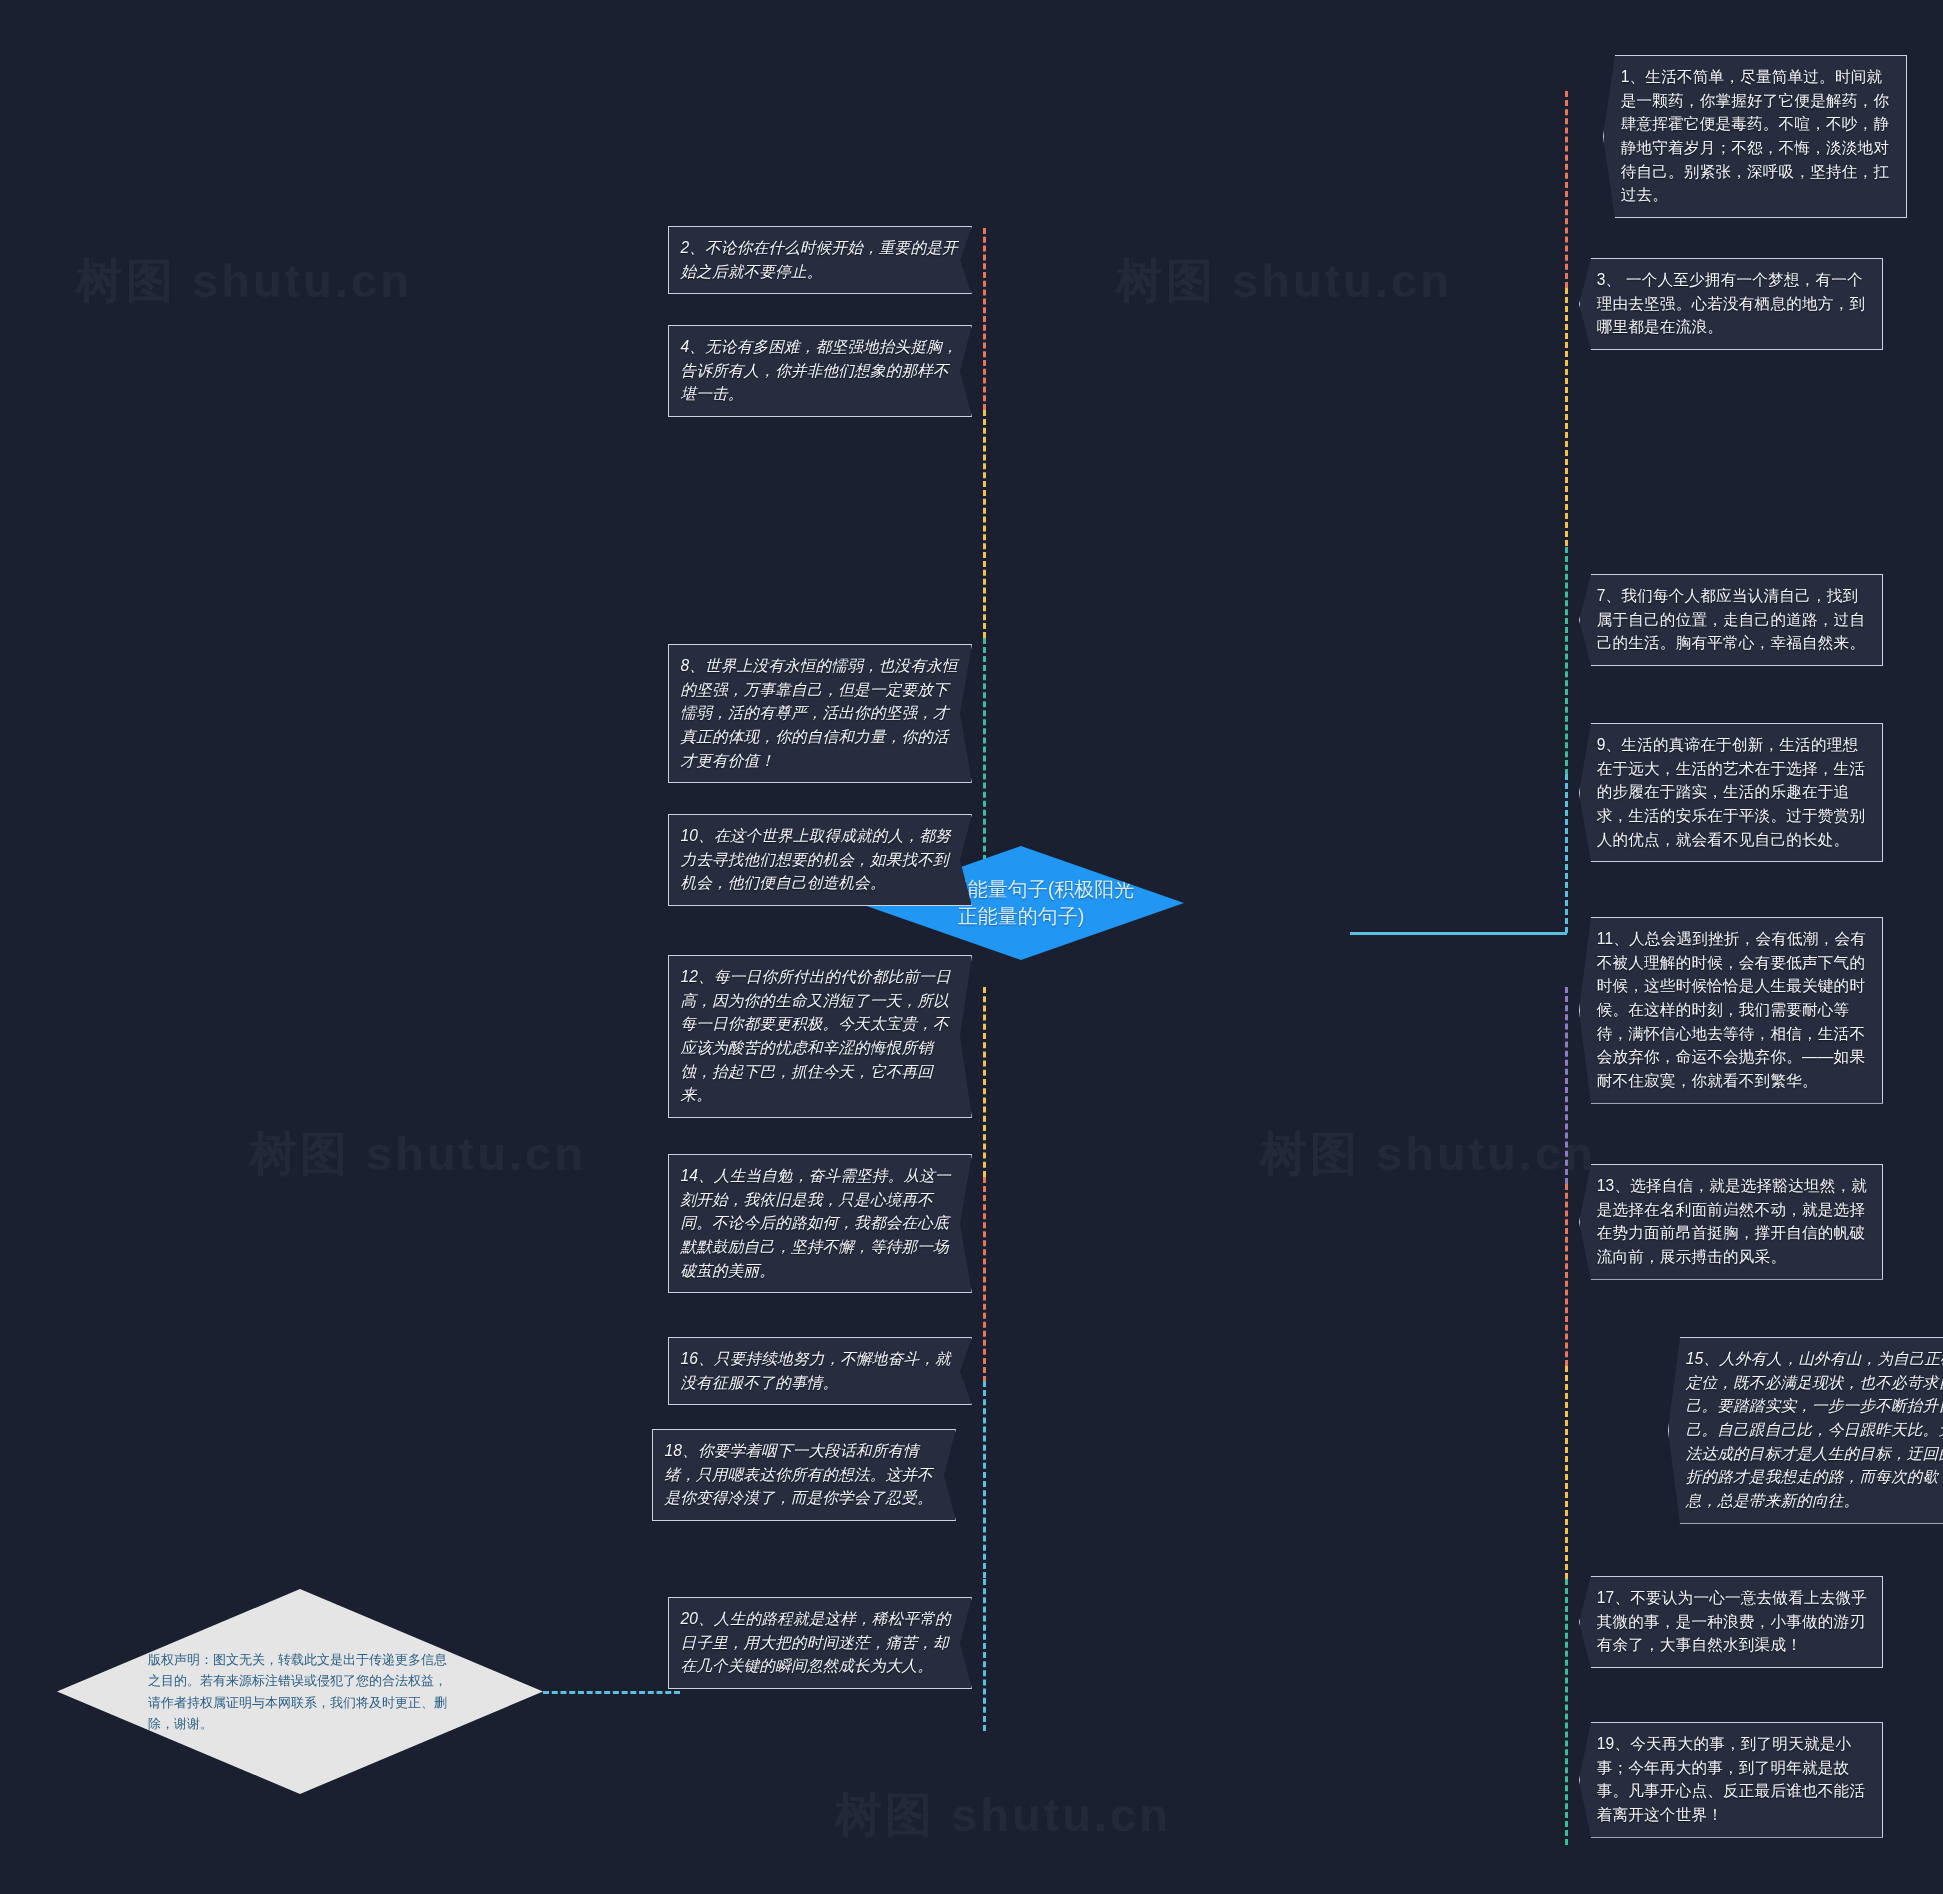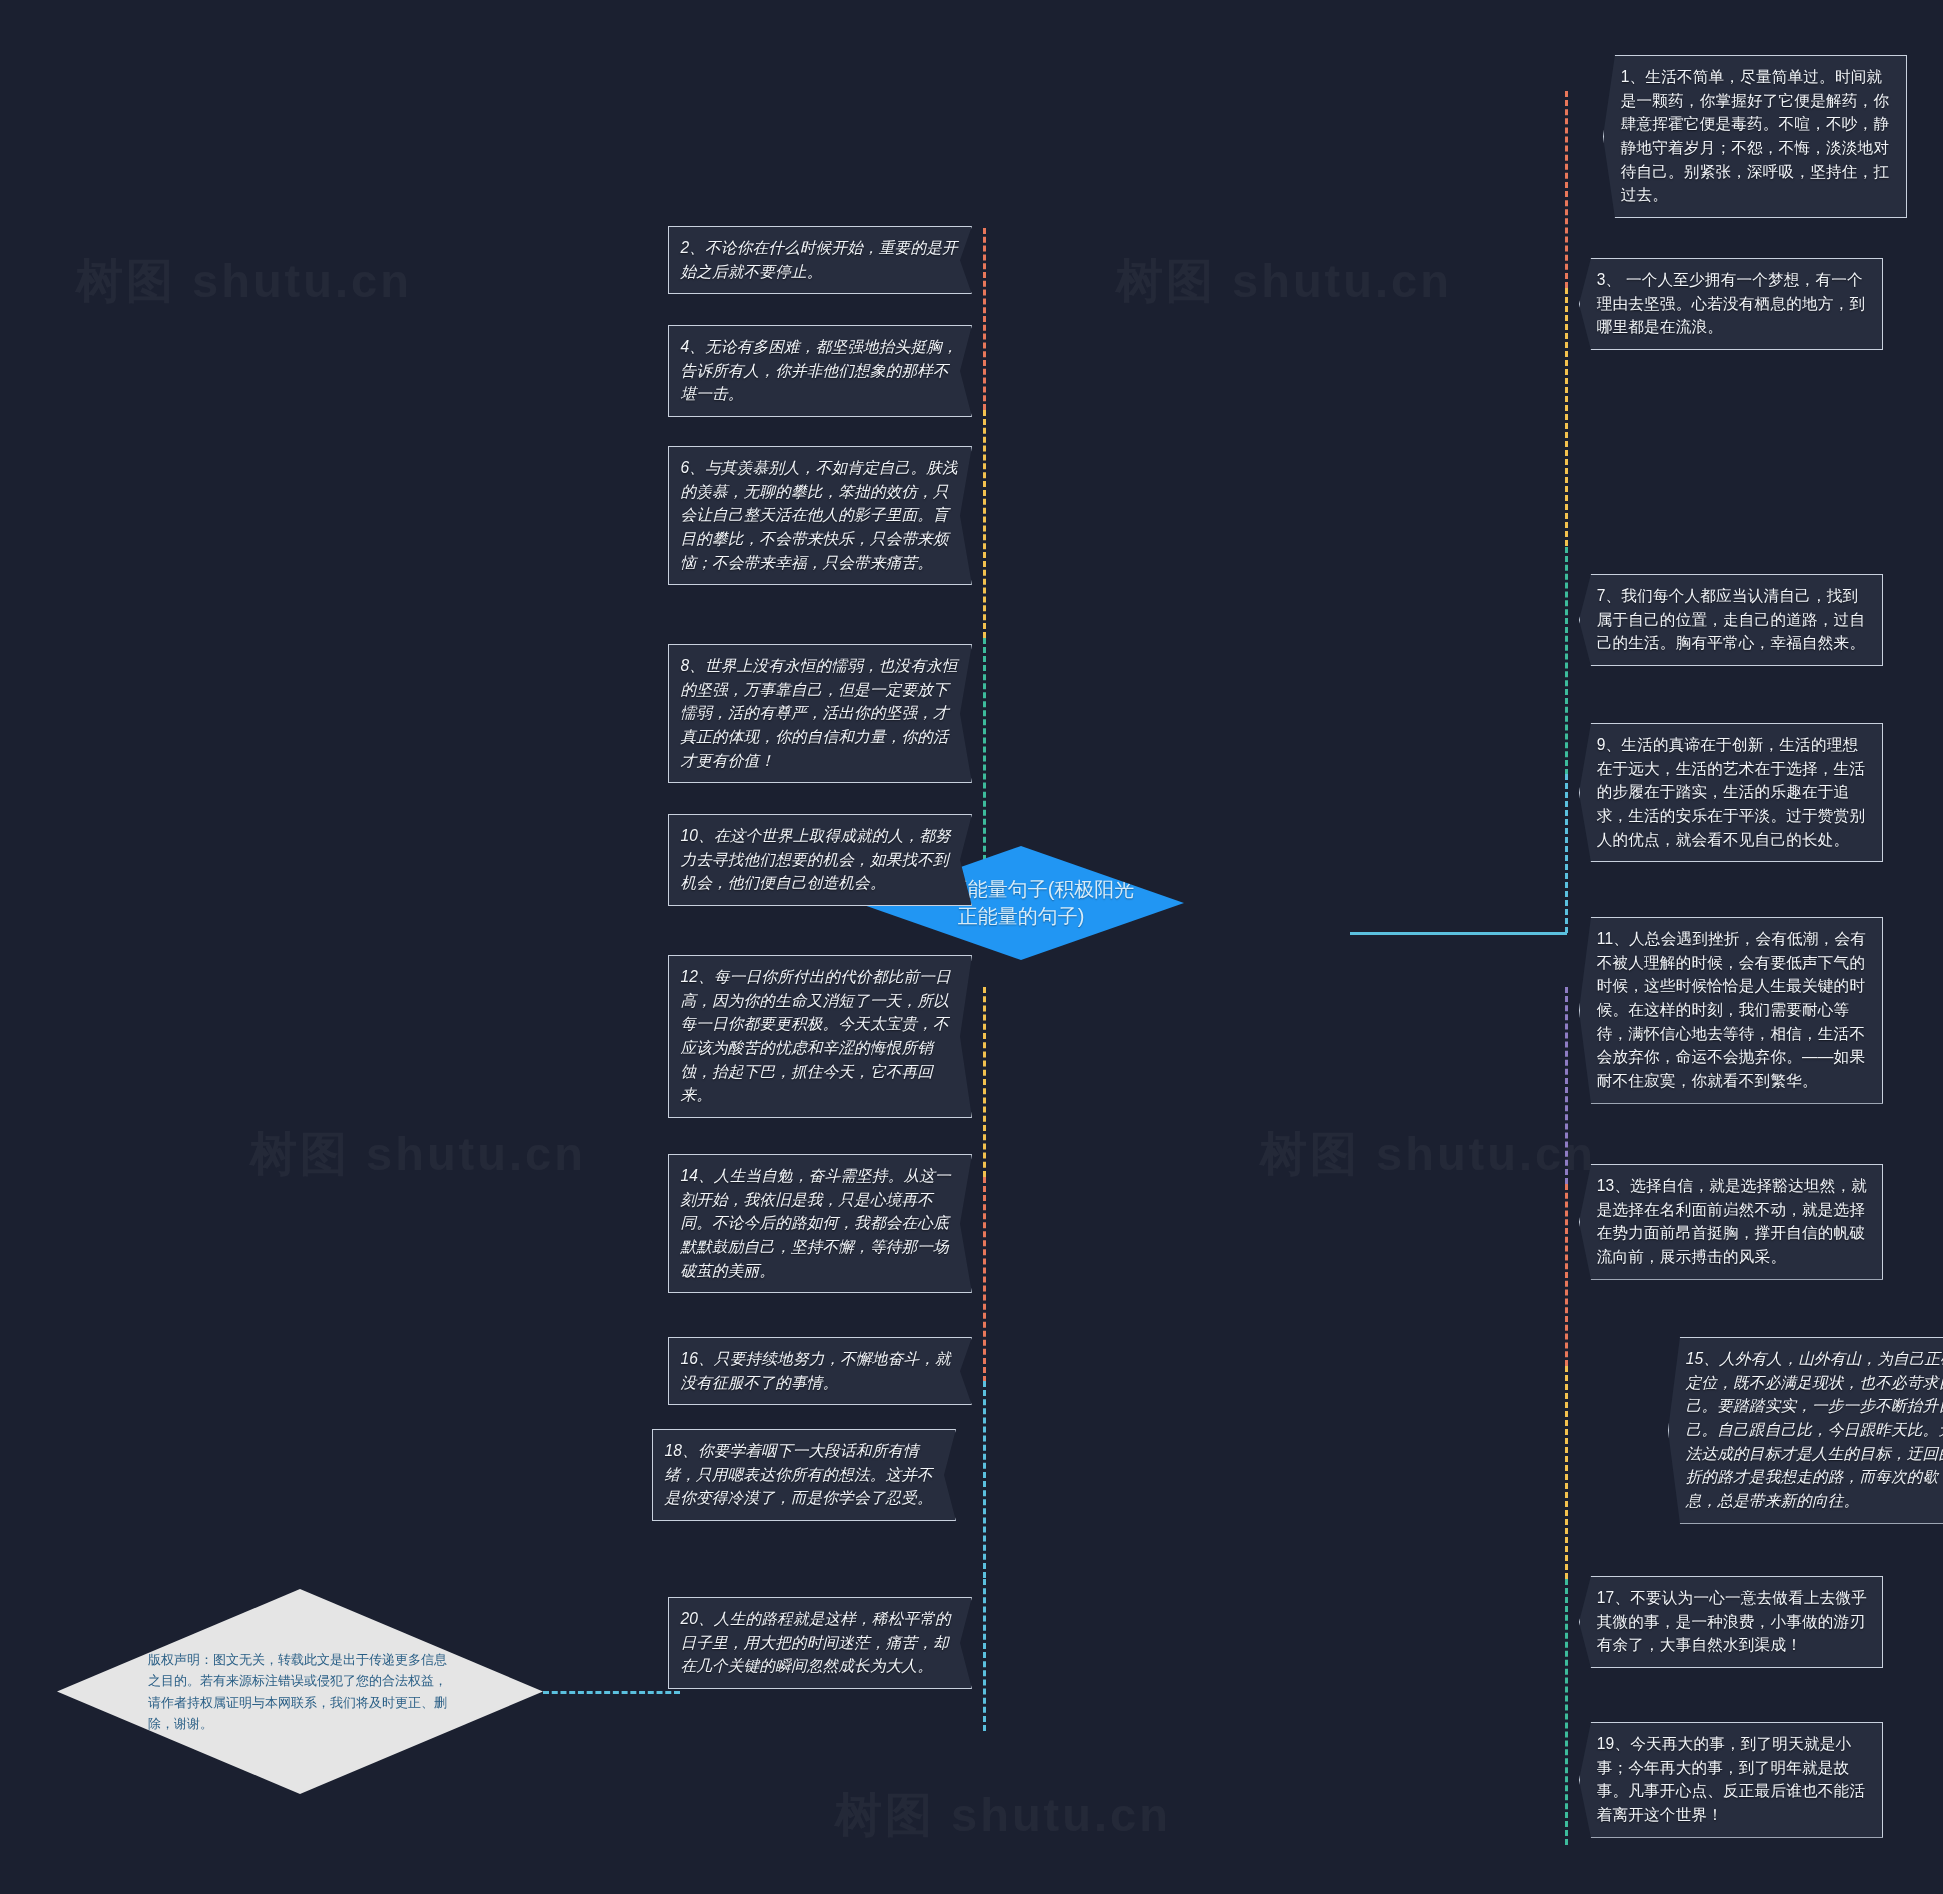--- a/index.html
+++ b/index.html
@@ -128,21 +128,20 @@
   <div class="stub" style="left:1350px; top:932px; width:217px; border-top-color:#5bc0de;"></div>
 
   <div class="stub" style="left:543px; top:1691px; width:137px; border-top-color:#5bc0de; border-top-style:dashed;"></div>
 
   <div class="center-node">
     <div class="ctxt">阳光正能量句子(积极阳光正能量的句子)</div>
   </div>
 
   <div class="node left" style="left:668px;  top:226px;  width:304px;">2、不论你在什么时候开始，重要的是开始之后就不要停止。</div>
   <div class="node left" style="left:668px;  top:325px;  width:304px;">4、无论有多困难，都坚强地抬头挺胸，告诉所有人，你并非他们想象的那样不堪一击。</div>
-  <div class="node left" style="left:668px;  top:446px;  width:304px;">6、与其羡慕别人，不如肯定自己。肤浅的羡慕，无聊的攀比，笨拙的效仿，只会让自己整天活在他人的影子里面。盲目的攀比，不会带来快乐，只会带来烦恼；不会带来幸福，只会带来痛苦。</div>
   <div class="node left" style="left:668px;  top:644px;  width:304px;">8、世界上没有永恒的懦弱，也没有永恒的坚强，万事靠自己，但是一定要放下懦弱，活的有尊严，活出你的坚强，才真正的体现，你的自信和力量，你的活才更有价值！</div>
   <div class="node left" style="left:668px;  top:814px; width:304px;">10、在这个世界上取得成就的人，都努力去寻找他们想要的机会，如果找不到机会，他们便自己创造机会。</div>
   <div class="node left" style="left:668px;  top:955px; width:304px;">12、每一日你所付出的代价都比前一日高，因为你的生命又消短了一天，所以每一日你都要更积极。今天太宝贵，不应该为酸苦的忧虑和辛涩的悔恨所销蚀，抬起下巴，抓住今天，它不再回来。</div>
   <div class="node left" style="left:668px;  top:1154px; width:304px;">14、人生当自勉，奋斗需坚持。从这一刻开始，我依旧是我，只是心境再不同。不论今后的路如何，我都会在心底默默鼓励自己，坚持不懈，等待那一场破茧的美丽。</div>
   <div class="node left" style="left:668px;  top:1337px; width:304px;">16、只要持续地努力，不懈地奋斗，就没有征服不了的事情。</div>
   <div class="node left" style="left:652px;  top:1429px; width:304px;">18、你要学着咽下一大段话和所有情绪，只用嗯表达你所有的想法。这并不是你变得冷漠了，而是你学会了忍受。</div>
   <div class="node left" style="left:668px;  top:1597px; width:304px;">20、人生的路程就是这样，稀松平常的日子里，用大把的时间迷茫，痛苦，却在几个关键的瞬间忽然成长为大人。</div>
 
   <div class="node right" style="left:1603px; top:55px;   width:304px;">1、生活不简单，尽量简单过。时间就是一颗药，你掌握好了它便是解药，你肆意挥霍它便是毒药。不喧，不吵，静静地守着岁月；不怨，不悔，淡淡地对待自己。别紧张，深呼吸，坚持住，扛过去。</div>
   <div class="node right" style="left:1579px; top:258px;  width:304px;">3、 一个人至少拥有一个梦想，有一个理由去坚强。心若没有栖息的地方，到哪里都是在流浪。</div>

